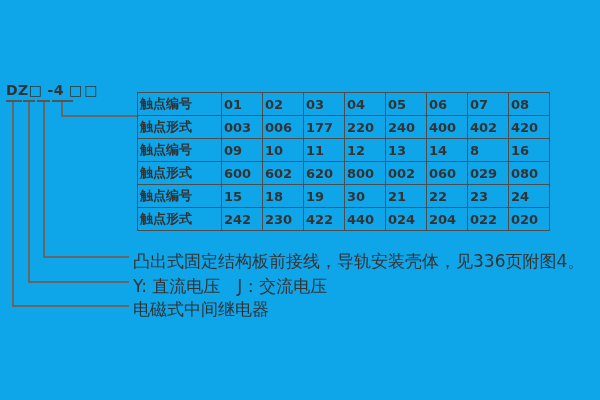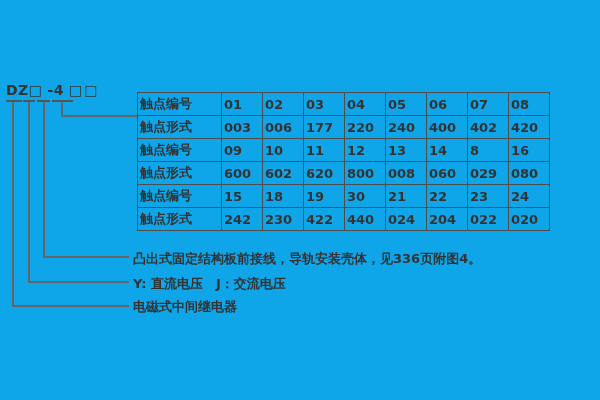--- a/index.html
+++ b/index.html
@@ -60,22 +60,22 @@
     font-weight:600;
     color:#333333;
     white-space:nowrap;
     overflow:hidden;
   }
   td.rowhead{font-weight:bold;}
   
   .note{
     position:absolute;
     left:133px;
-    font-size:13px;
-    font-weight:bold;
+    font-size:17px;
+    font-weight:normal;
     color:#333333;
     white-space:nowrap;
   }
   .note1{top:250px;}
   .note2{top:275px;}
   .note3{top:298px;}
 </style>
 </head>
 <body>
 
@@ -144,21 +144,21 @@
         <td>14</td>
         <td>8</td>
         <td>16</td>
       </tr>
       <tr>
         <td class="rowhead">触点形式</td>
         <td>600</td>
         <td>602</td>
         <td>620</td>
         <td>800</td>
-        <td>008</td>
+        <td>002</td>
         <td>060</td>
         <td>029</td>
         <td>080</td>
       </tr>
       <tr>
         <td class="rowhead">触点编号</td>
         <td>15</td>
         <td>18</td>
         <td>19</td>
         <td>30</td>

